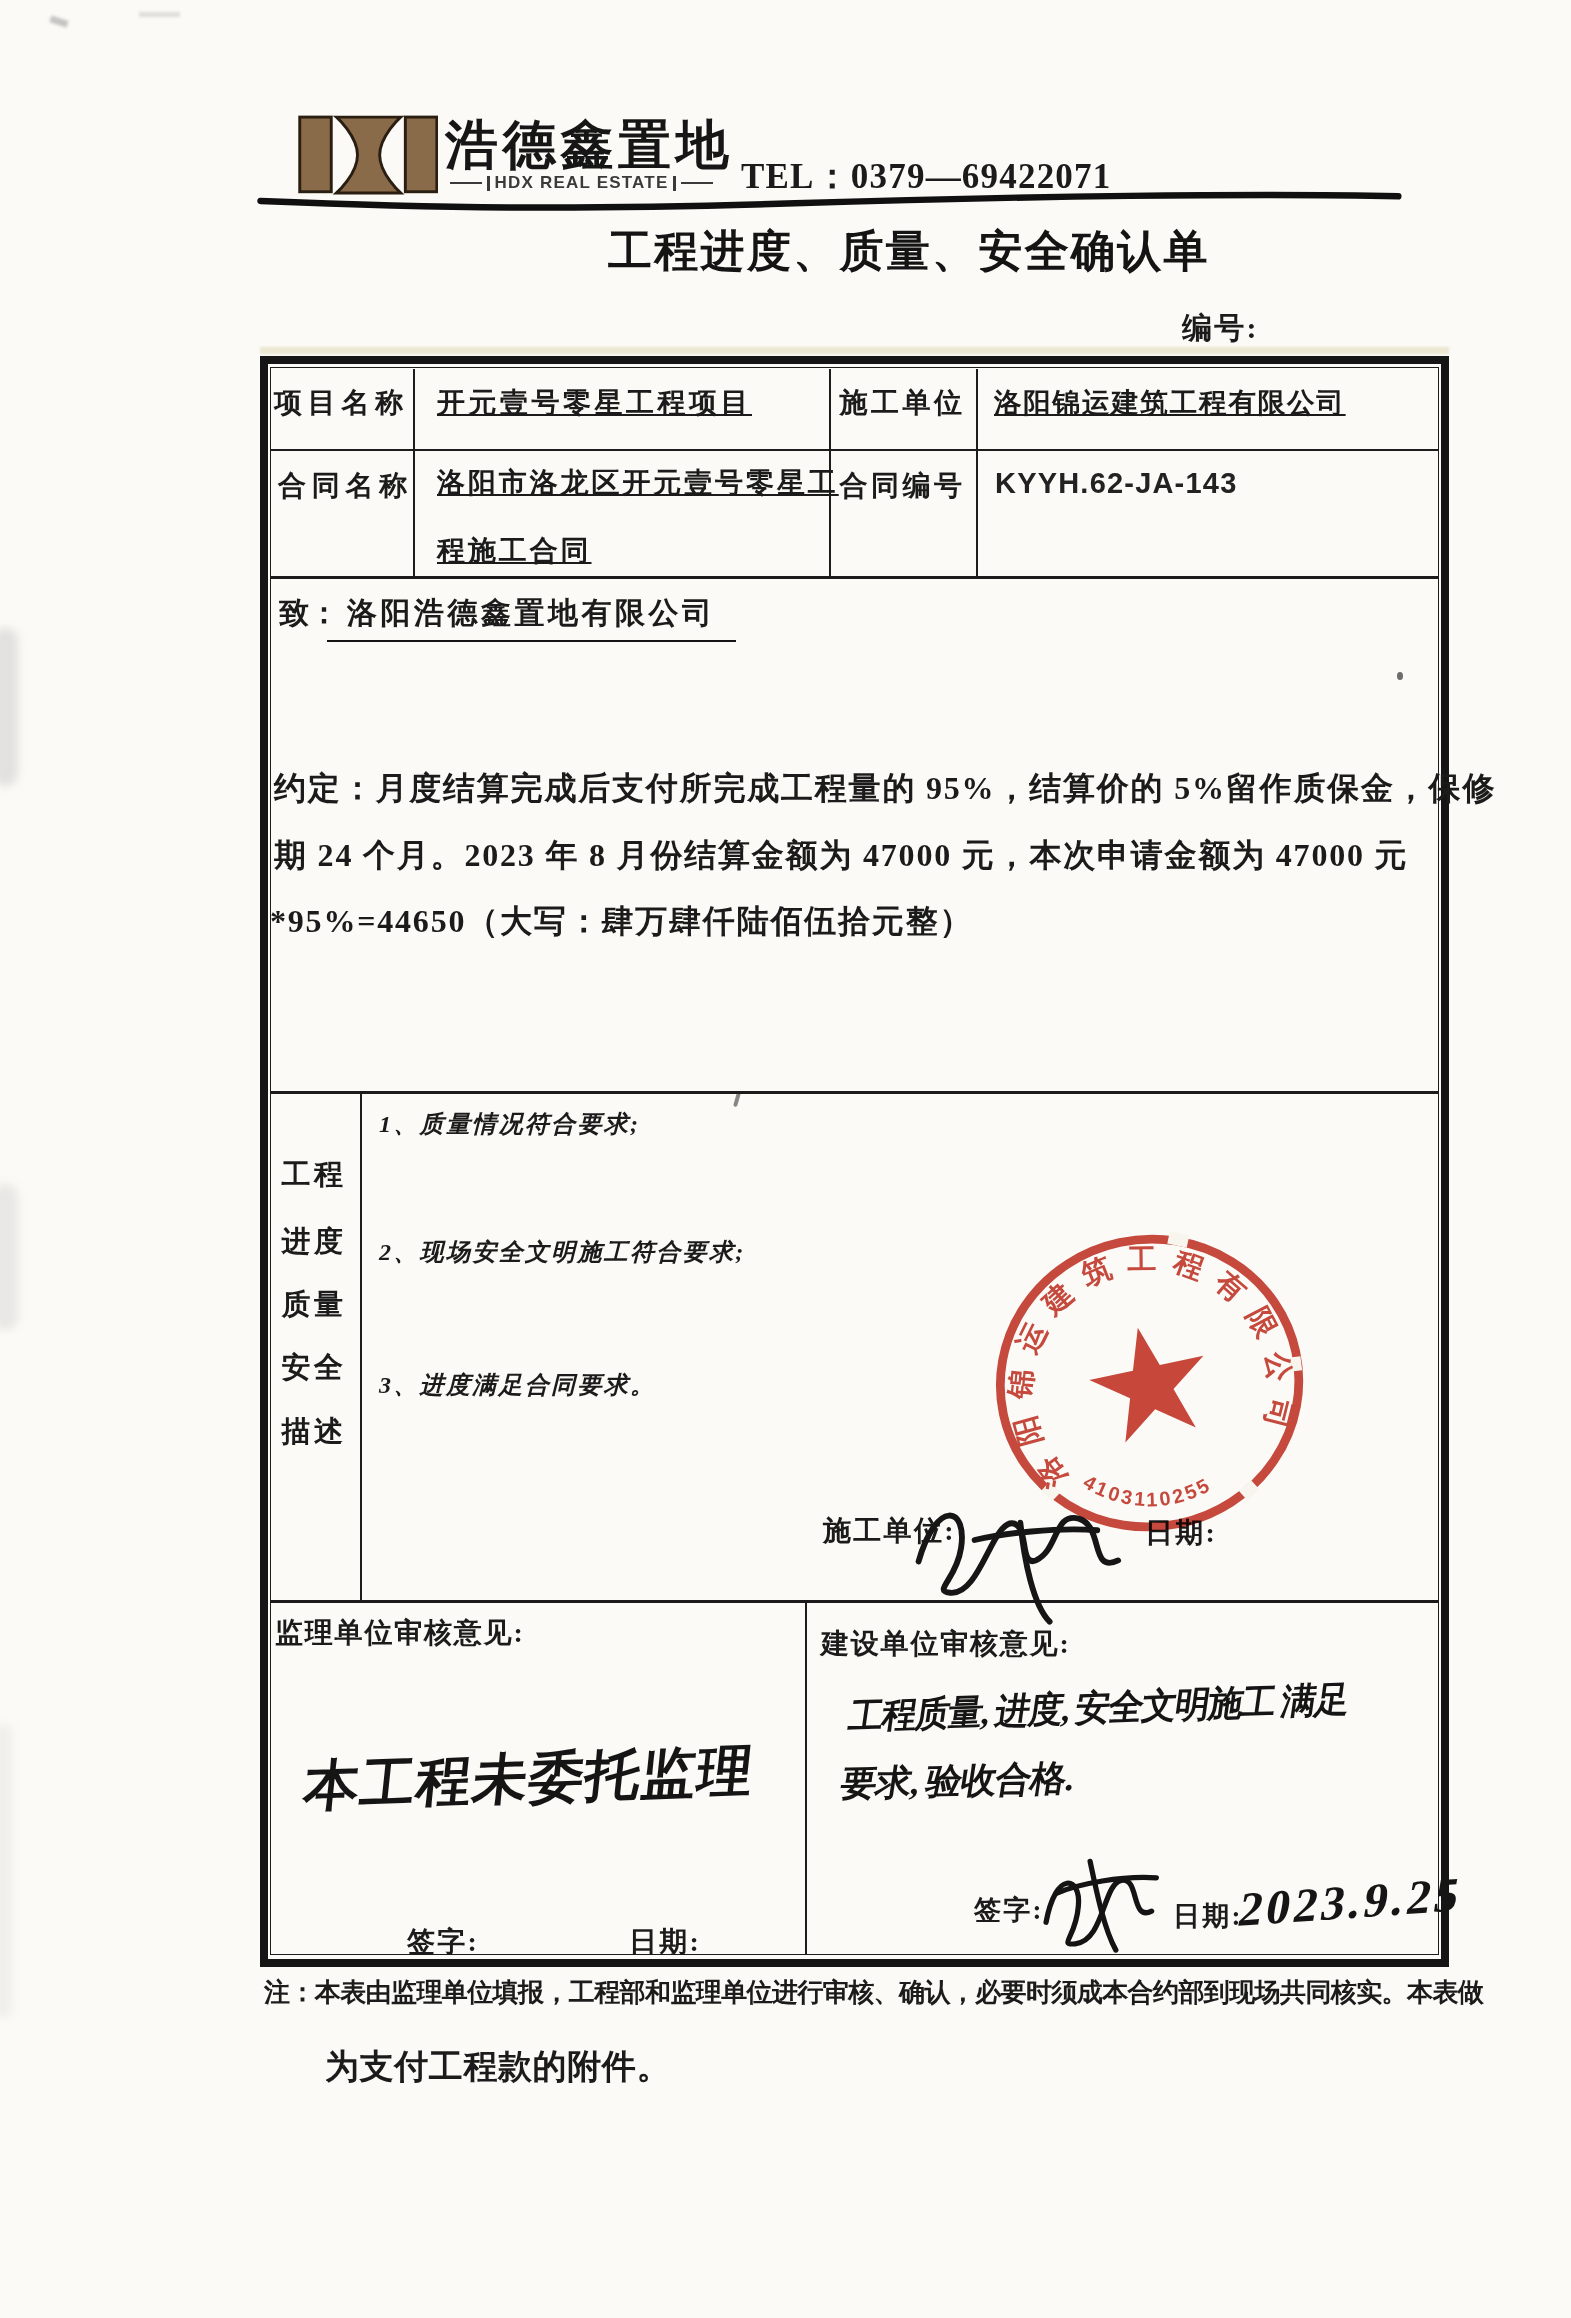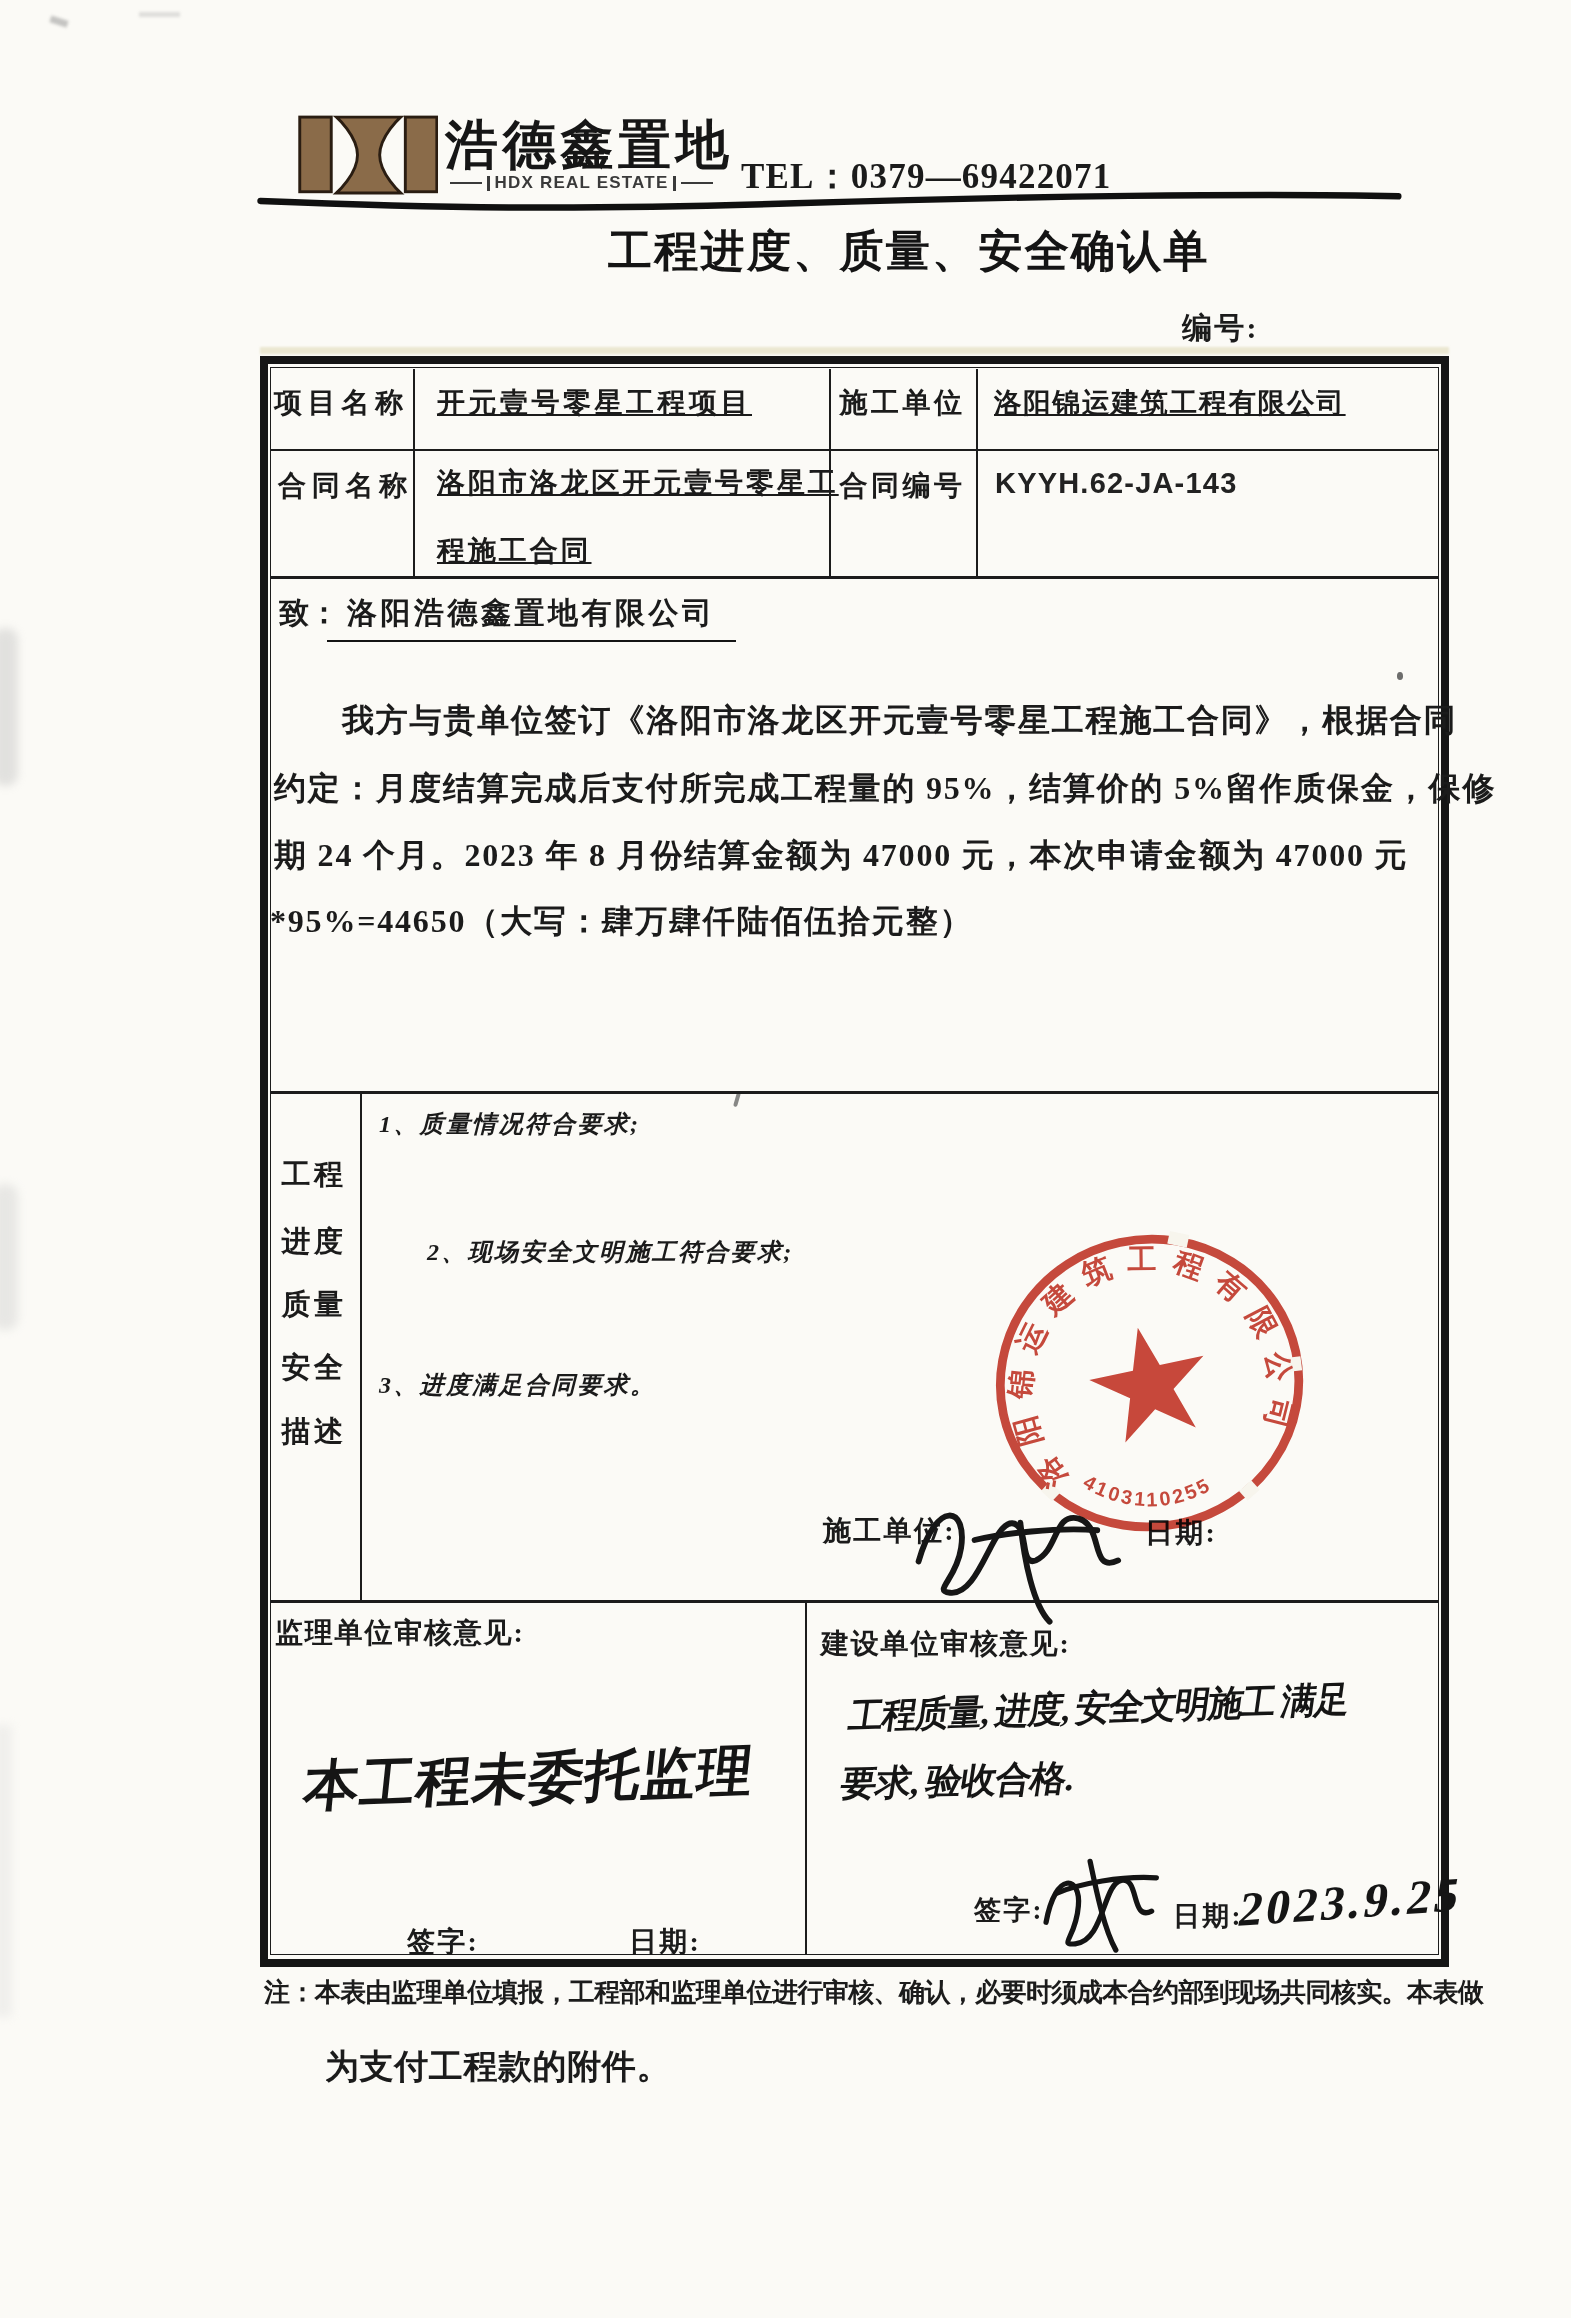--- a/index.html
+++ b/index.html
@@ -73,33 +73,32 @@
 
   <div class="abs celllabel" style="left:274px;top:467px;width:143px;">合同名称</div>
   <div class="abs cellval" style="left:437px;top:464px;letter-spacing:2.9px;">洛阳市洛龙区开元壹号零星工</div>
   <div class="abs cellval" style="left:437px;top:532px;letter-spacing:2.9px;">程施工合同</div>
   <div class="abs celllabel" style="left:829px;top:467px;width:147px;letter-spacing:3.5px;">合同编号</div>
   <div class="abs sans b" style="left:995px;top:467px;font-size:29px;letter-spacing:1.2px;color:#222;">KYYH.62-JA-143</div>
 
   <div class="abs b" style="left:279px;top:593px;font-size:30px;">致：</div>
   <div class="abs b" style="left:327px;top:593px;font-size:30px;letter-spacing:3.5px;padding:0 20px 5.8px 20px;border-bottom:2.9px solid #141414;">洛阳浩德鑫置地有限公司</div>
 
-  <div class="abs paraline" style="left:342px;top:699px;">我方与贵单位签订《洛阳市洛龙区开元壹号零星工程施工合同》，根据合同</div>
   <div class="abs paraline" style="left:274px;top:767px;">约定：月度结算完成后支付所完成工程量的 95%，结算价的 5%留作质保金，保修</div>
   <div class="abs paraline" style="left:274px;top:834px;">期 24 个月。2023 年 8 月份结算金额为 47000 元，本次申请金额为 47000 元</div>
   <div class="abs paraline" style="left:270px;top:900px;">*95%=44650（大写：肆万肆仟陆佰伍拾元整）</div>
 
   <div class="abs vlabel" style="left:270px;top:1155px;">工程</div>
   <div class="abs vlabel" style="left:270px;top:1222px;">进度</div>
   <div class="abs vlabel" style="left:270px;top:1285px;">质量</div>
   <div class="abs vlabel" style="left:270px;top:1348px;">安全</div>
   <div class="abs vlabel" style="left:270px;top:1412px;">描述</div>
 
   <div class="abs itemline" style="left:379px;top:1108px;">1、质量情况符合要求;</div>
-  <div class="abs itemline" style="left:379px;top:1236px;margin-left:48px;">2、现场安全文明施工符合要求;</div>
+  <div class="abs itemline" style="left:379px;top:1236px;">2、现场安全文明施工符合要求;</div>
   <div class="abs itemline" style="left:379px;top:1369px;">3、进度满足合同要求。</div>
 
   <div class="abs slabel" style="left:823px;top:1512px;">施工单位:</div>
   <div class="abs slabel" style="left:1145px;top:1514px;">日期:</div>
 
   <svg class="abs" style="left:905px;top:1466px;transform:rotate(-4deg);" width="246" height="164" viewBox="0 0 420 280">
     <g fill="none" stroke="#161616" stroke-width="10" stroke-linecap="round" stroke-linejoin="round">
       <path d="M22,150 C60,45 112,62 96,132 C84,186 42,202 72,207 C122,216 152,92 186,96 C216,101 192,172 222,162 C262,147 258,82 300,96 C342,112 312,192 362,172"></path>
       <path d="M200,96 C202,160 212,238 238,268"></path>
       <path d="M120,120 C170,112 260,108 330,118"></path>

